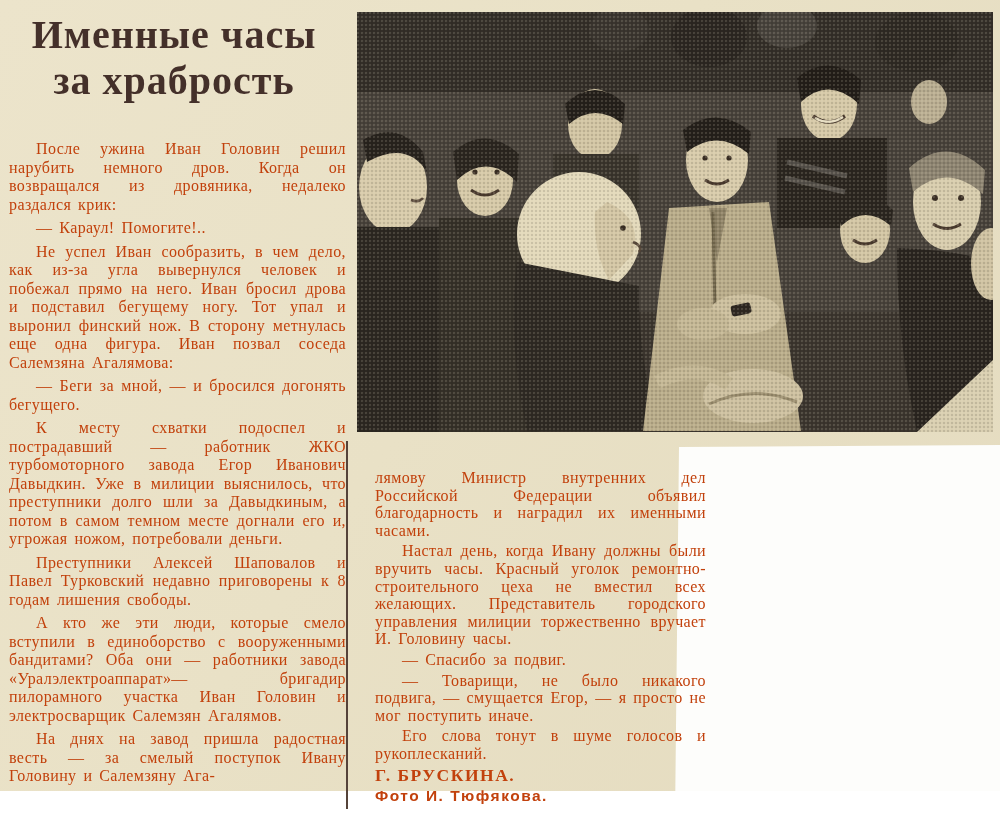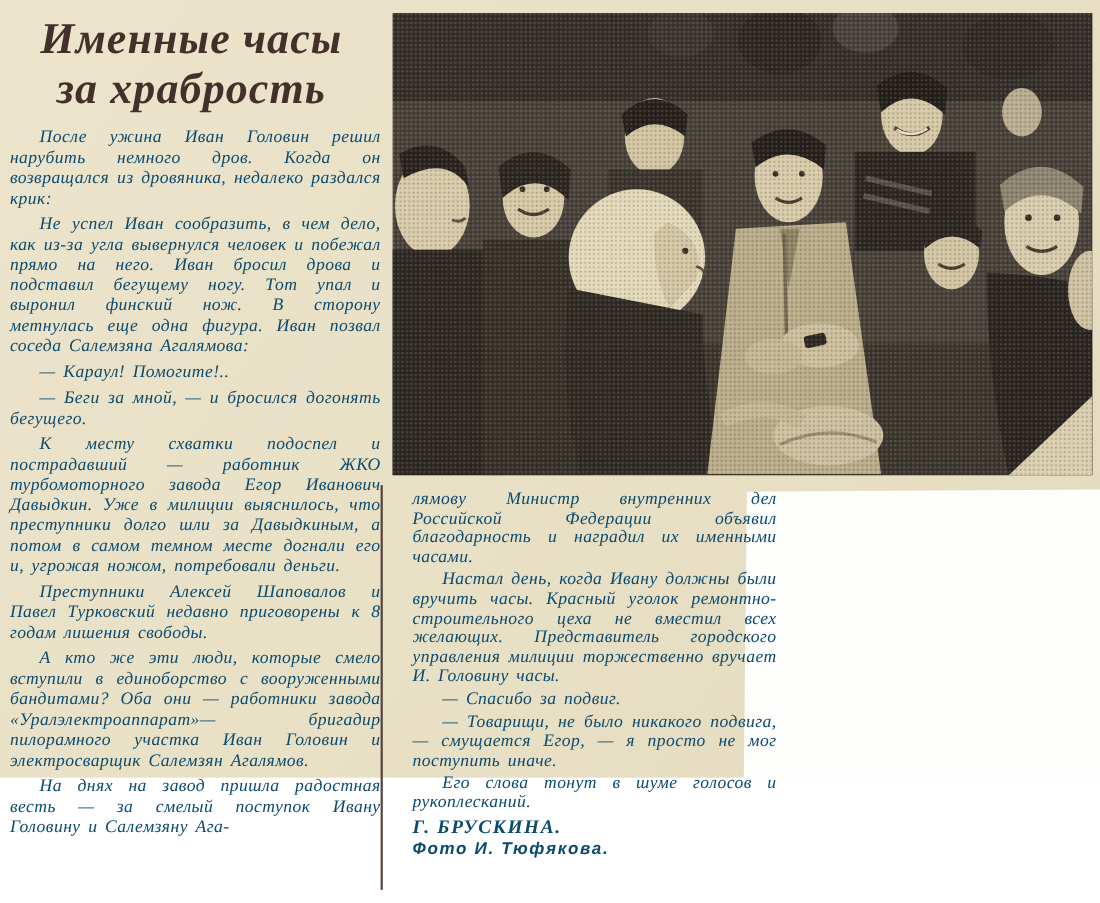--- a/index.html
+++ b/index.html
@@ -2,37 +2,37 @@
 <html lang="ru"><head>
 <meta charset="utf-8">
 <style>
   html,body{margin:0;padding:0;}
   body{
     width:1000px;height:821px;
     background:#ffffff;
     font-family:"Liberation Serif", serif;
     overflow:hidden;
   }
-  .page{position:relative;width:1000px;height:707px;background:#fdfdfb;font-style:italic;}
+  .page{position:relative;width:1000px;height:791px;background:#fdfdfb;}
 
   
   .clipping{
     position:absolute;inset:0;
     background:linear-gradient(125deg,#ece4cb 0%,#e9e1c6 45%,#e4dbbf 100%);
     clip-path:polygon(0 0,1000px 0,1000px 445px,679px 447px,675px 821px,0 821px);
   }
 
   .headline{
     position:absolute;left:4px;top:12px;width:340px;
     text-align:center;font-weight:bold;color:#44302a;
     font-size:40px;line-height:46px;letter-spacing:1px;
   }
   .headline .hl{white-space:nowrap;}
 
-  .col{position:absolute;color:#0c4a6e;}
+  .col{position:absolute;color:#c2410c;margin-top:24px;}
   .col-left{left:9px;top:116px;width:337px;}
   .col-right{left:375px;top:445px;width:331px;}
 
   .para{
     margin:0 0 5px 0;
     text-indent:27px;
     text-align:justify;
     font-size:16px;
     line-height:18.5px;
     letter-spacing:0.4px;
@@ -154,22 +154,22 @@
       <path d="M300,370 Q340,350 372,372" stroke="#c4b795" stroke-width="14" fill="none"></path>
 
       <path d="M560,420 L636,348 L636,420 Z" fill="#d9cfb1"></path>
 
       <rect x="0" y="0" width="636" height="420" fill="url(#ht)"></rect>
     </svg>
   </div>
 
   <div class="col col-left">
     <p class="para">После ужина Иван Головин решил нарубить немного дров. Когда он возвращался из дровяника, недалеко раздался крик:</p>
+    <p class="para">— Караул! Помогите!..</p>
     <p class="para">Не успел Иван сообразить, в чем дело, как из-за угла вывернулся человек и побежал прямо на него. Иван бросил дрова и подставил бегущему ногу. Тот упал и выронил финский нож. В сторону метнулась еще одна фигура. Иван позвал соседа Салемзяна Агалямова:</p>
-    <p class="para">— Караул! Помогите!..</p>
     <p class="para">— Беги за мной, — и бросился догонять бегущего.</p>
     <p class="para">К месту схватки подоспел и пострадавший — работник ЖКО турбомоторного завода Егор Иванович Давыдкин. Уже в милиции выяснилось, что преступники долго шли за Давыдкиным, а потом в самом темном месте догнали его и, угрожая ножом, потребовали деньги.</p>
     <p class="para">Преступники Алексей Шаповалов и Павел Турковский недавно приговорены к 8 годам лишения свободы.</p>
     <p class="para">А кто же эти люди, которые смело вступили в единоборство с вооруженными бандитами? Оба они — работники завода «Уралэлектроаппарат»— бригадир пилорамного участка Иван Головин и электросварщик Салемзян Агалямов.</p>
     <p class="para">На днях на завод пришла радостная весть — за смелый поступок Ивану Головину и Салемзяну Ага-</p>
   </div>
 
   <div class="divider"></div>
 
   <div class="col col-right">

